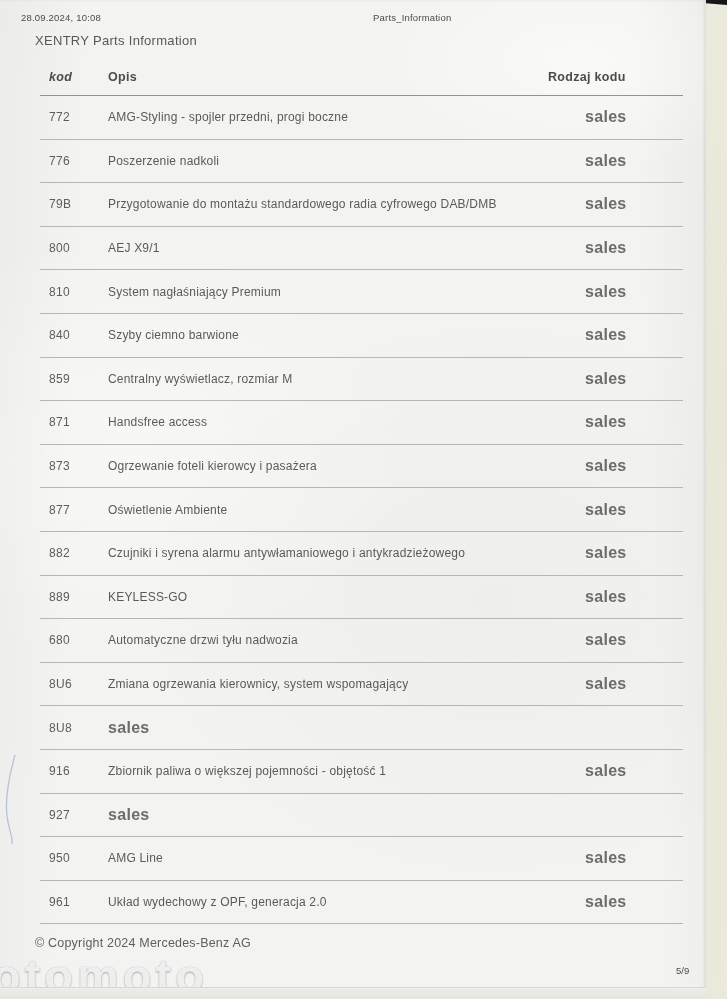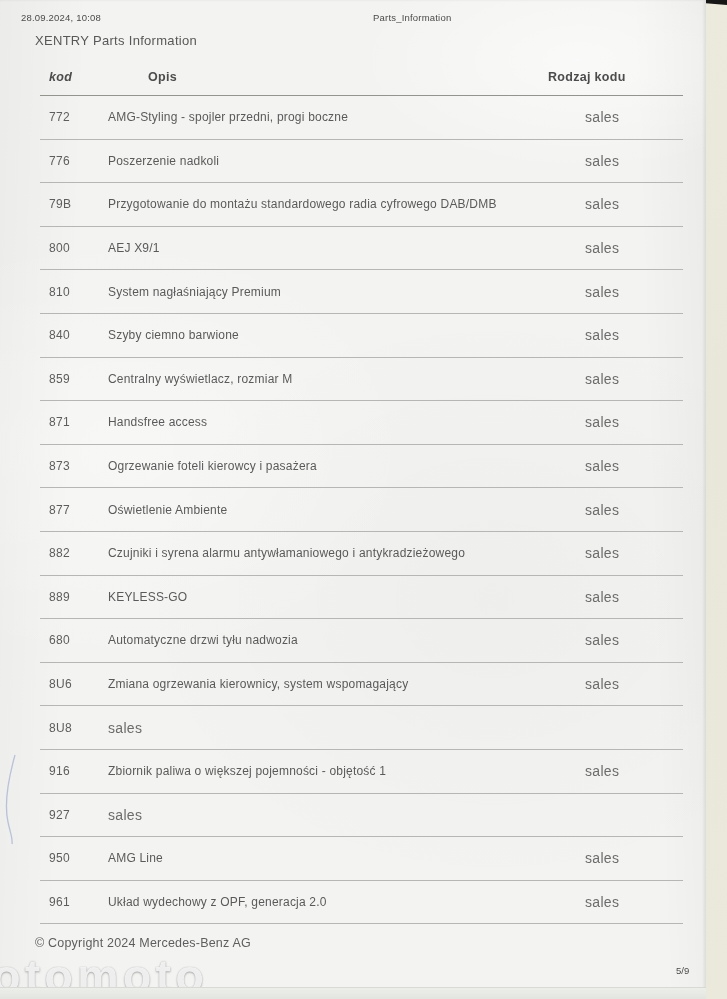--- a/index.html
+++ b/index.html
@@ -38,29 +38,29 @@
   }
   .txt{position:absolute;white-space:nowrap;}
   .date{left:21px;top:12px;font-size:9.5px;color:#4b4b4b;letter-spacing:.2px;}
   .doc-name{left:373px;top:12px;font-size:9.5px;color:#4b4b4b;letter-spacing:.2px;}
   .app-title{left:35px;top:33px;font-size:13px;color:#585858;letter-spacing:.3px;}
   
   .parts-table{position:absolute;left:40px;top:62px;width:643px;}
   .thead{position:relative;height:33px;border-bottom:1.5px solid #93938f;}
   .th{position:absolute;top:8px;font-size:12.5px;font-weight:bold;color:#4c4c4c;letter-spacing:.3px;}
   .th-code{left:9px;font-style:italic;}
-  .th-desc{left:68px;margin-left:40px;}
+  .th-desc{left:68px;}
   .th-type{left:508px;}
   .row{
     display:flex;align-items:center;height:42.6px;
     border-bottom:1px solid #b6b6b4;
   }
   .c-code{width:59px;padding-left:9px;font-size:12px;color:#5d5d5d;letter-spacing:.3px;}
   .c-desc{flex:1;font-size:12px;color:#5a5a5a;letter-spacing:.2px;white-space:nowrap;overflow:hidden;}
-  .c-type{width:98px;font-size:14px;color:#6c6c6c;letter-spacing:.3px;}
+  .c-type{width:98px;font-size:16px;color:#6c6c6c;letter-spacing:.3px;font-weight:bold;}
   
   .copyright{left:35px;top:936px;font-size:12.5px;color:#5e5e5e;letter-spacing:.2px;}
   .url{left:36px;top:1009px;font-size:8.8px;color:#525252;letter-spacing:.1px;}
   .page-num{left:676px;top:965px;font-size:9.5px;color:#4b4b4b;}
   
   .watermark{
     position:absolute;left:-8px;top:948px;
     font-size:47px;font-weight:bold;letter-spacing:4px;
     color:rgba(250,250,250,.88);
     text-shadow:0 1px 2px rgba(120,120,120,.55),0 0 1px rgba(140,140,140,.6);

